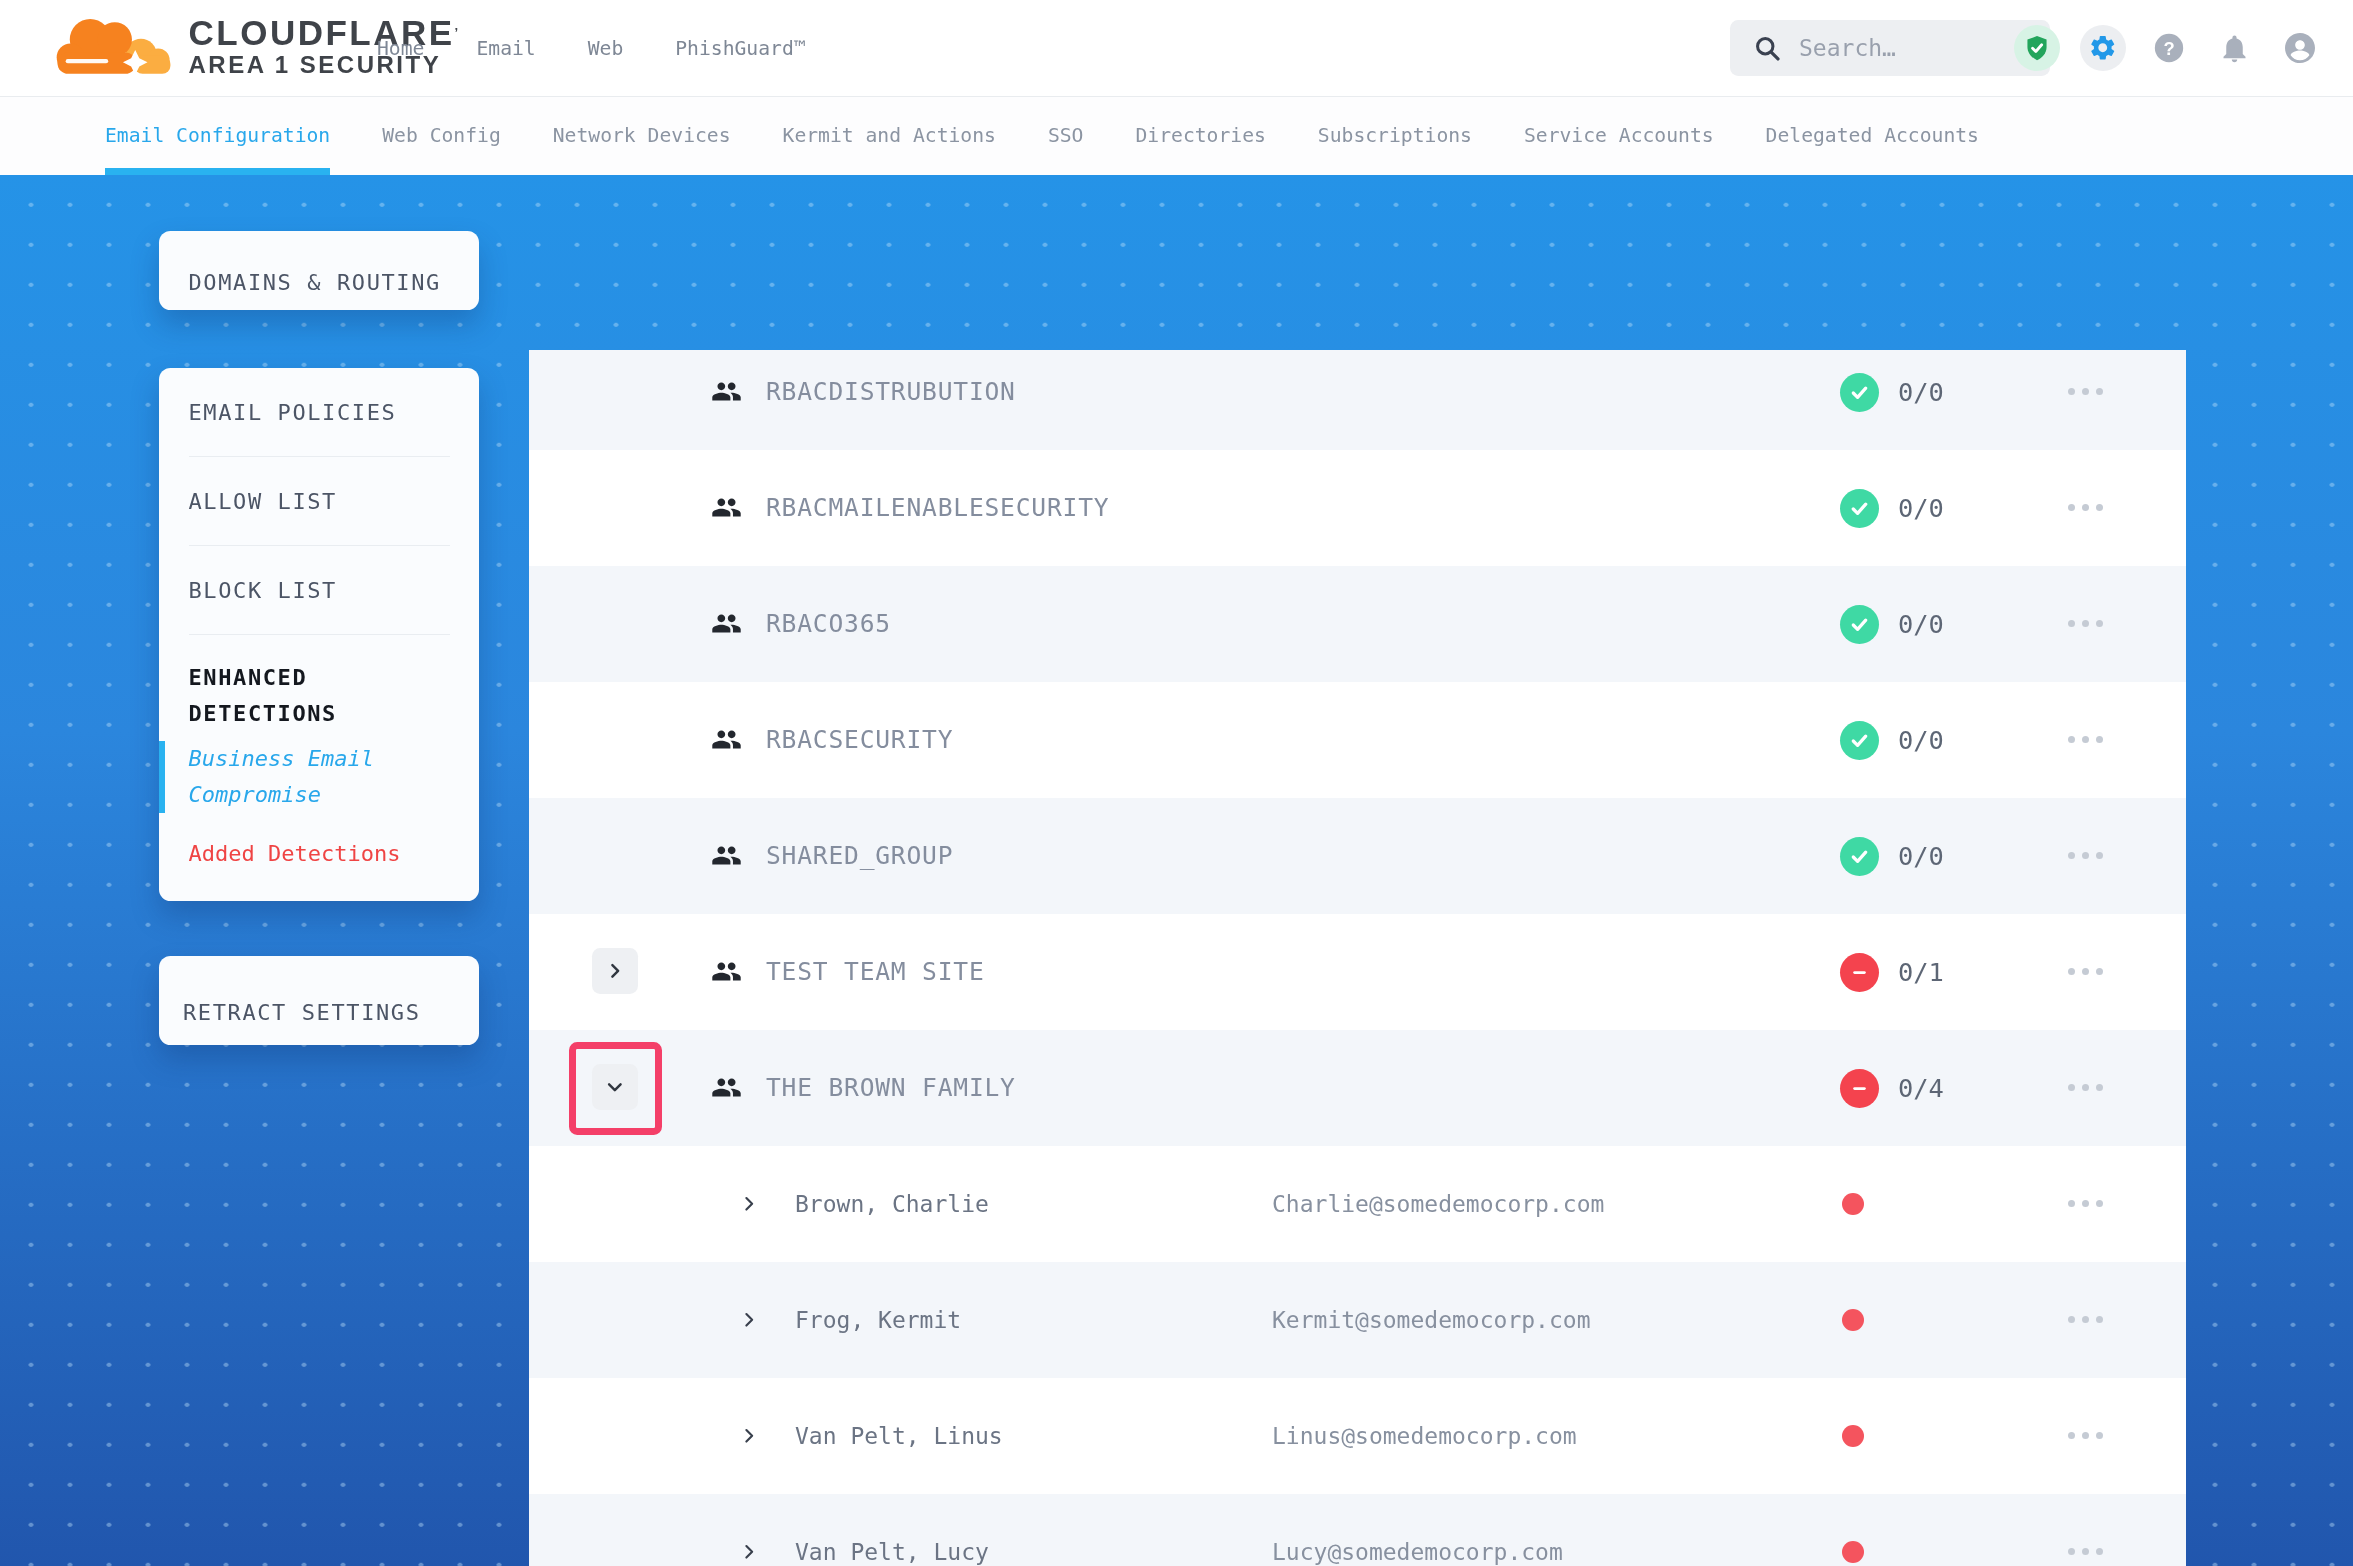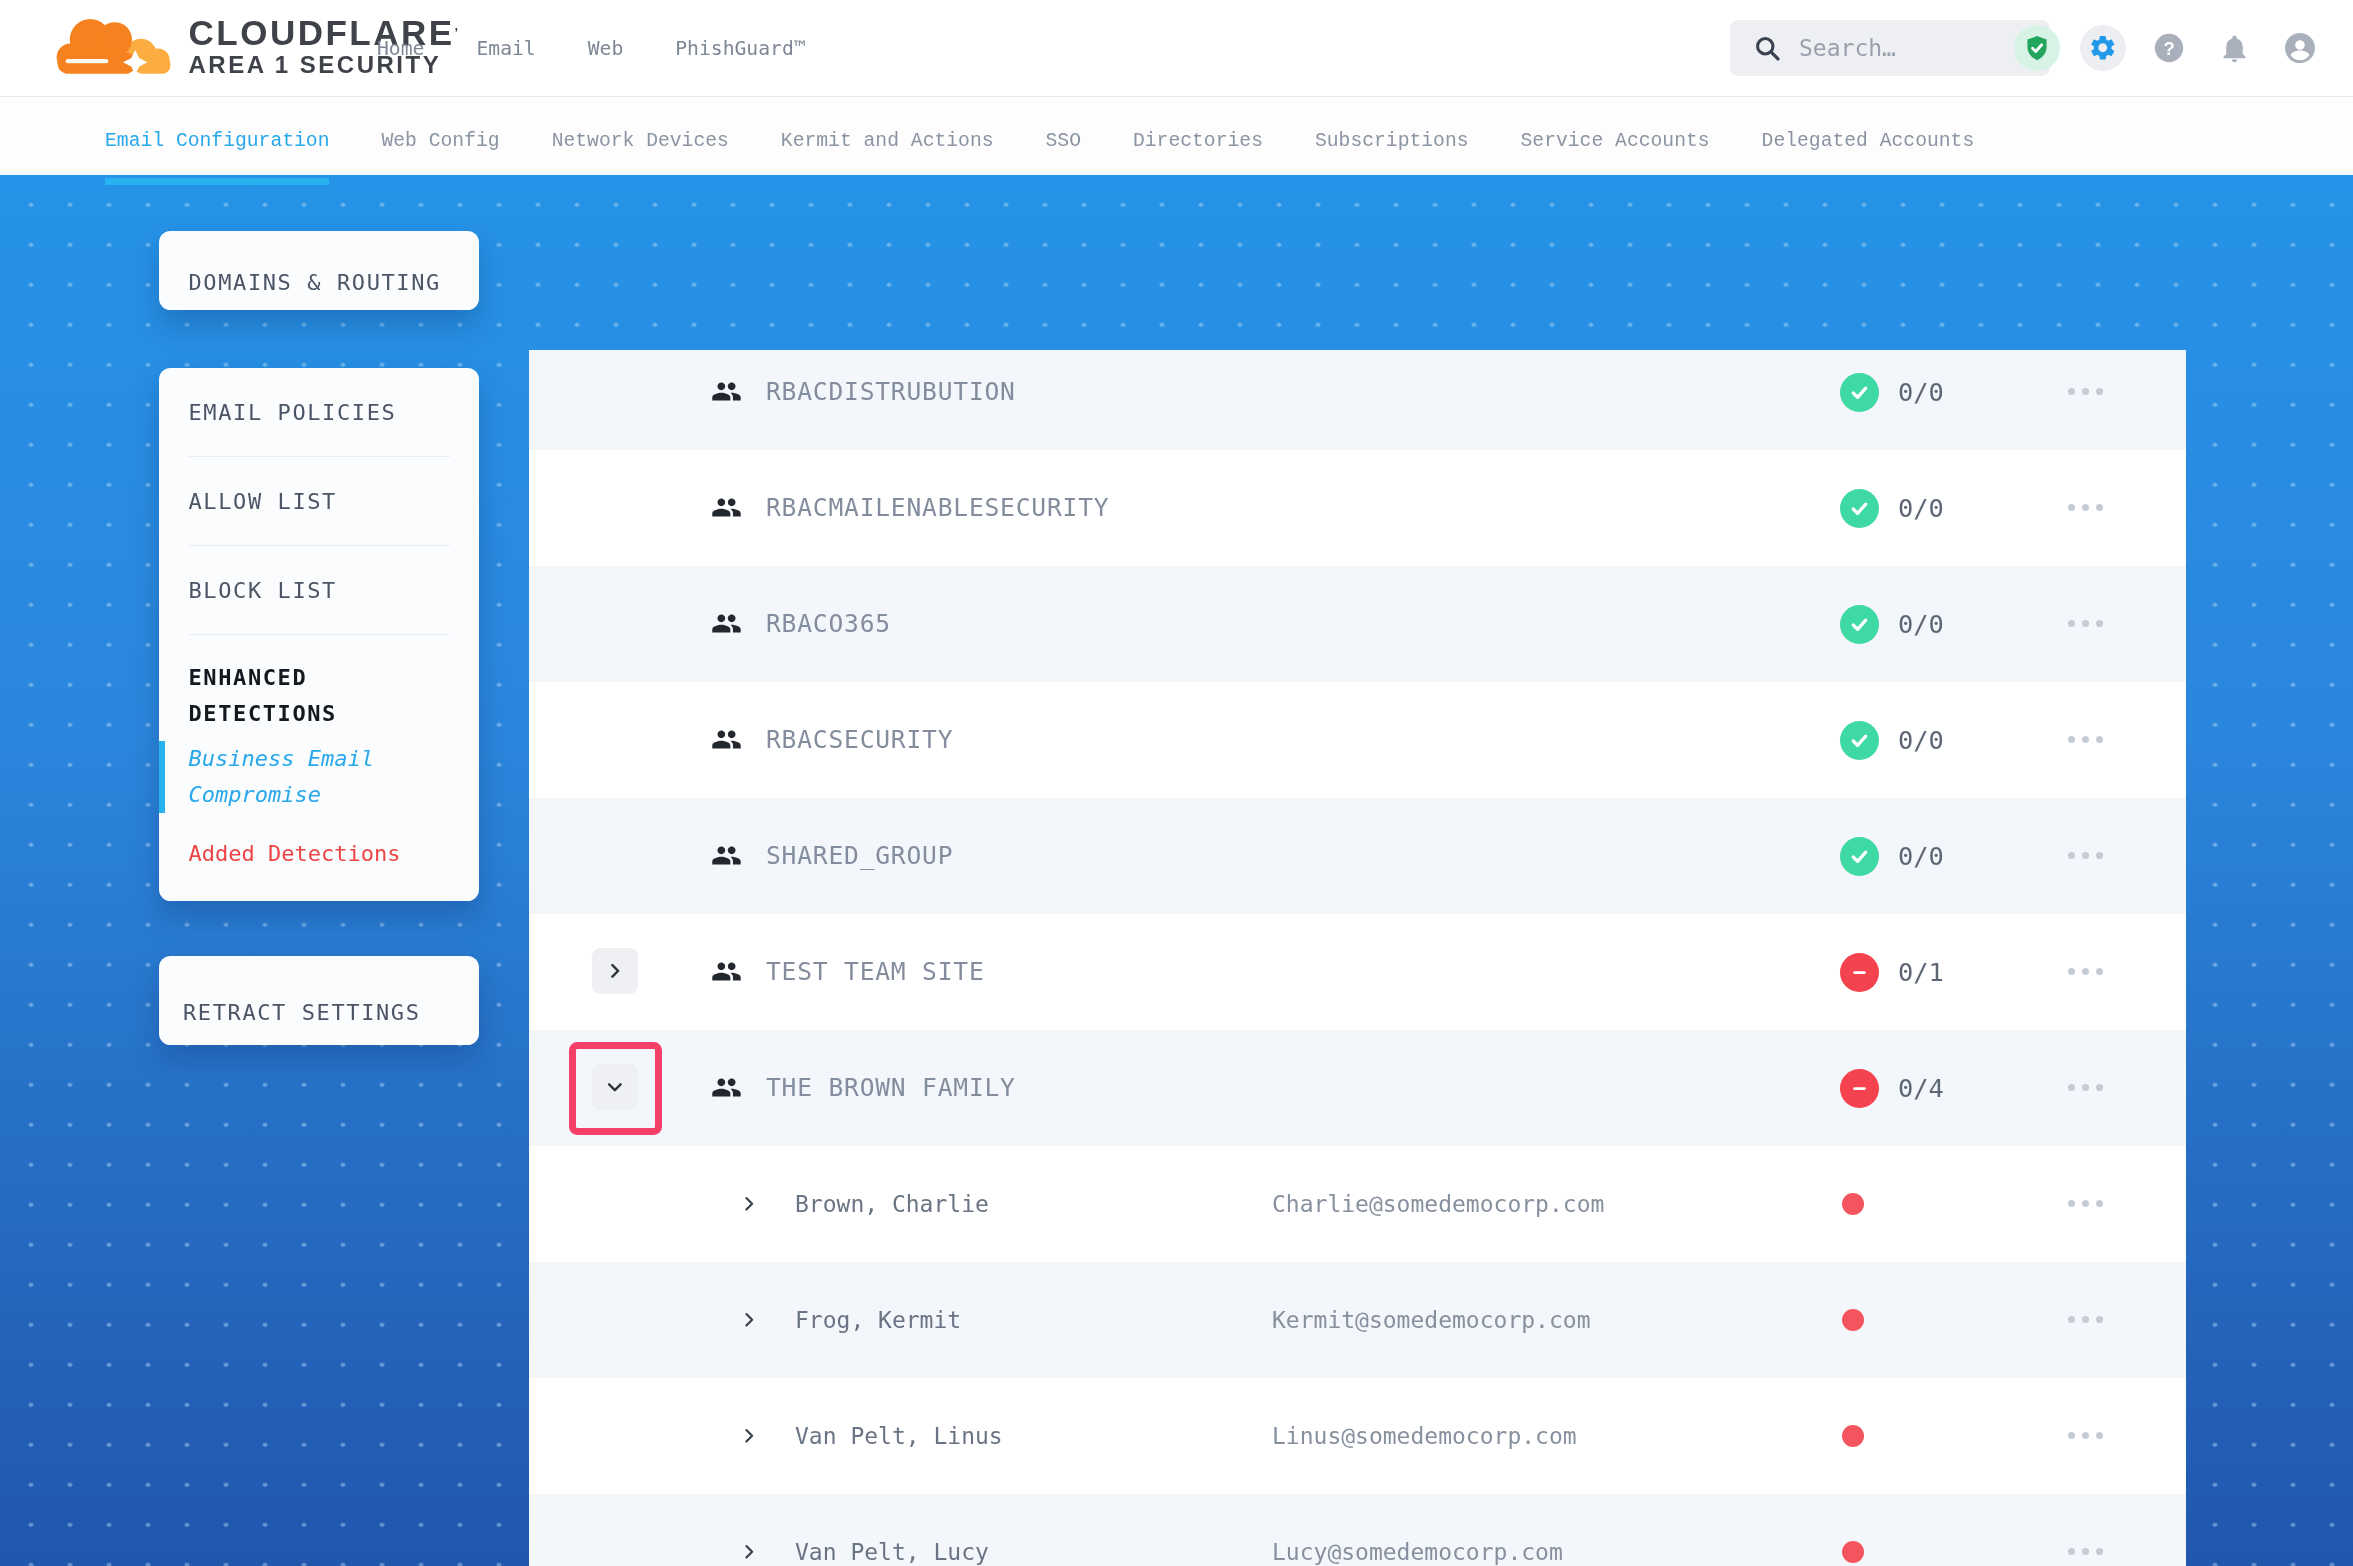--- a/index.html
+++ b/index.html
@@ -21,21 +21,21 @@
   .search-box svg{margin-left:23px;flex:0 0 auto;}
   .search-ph{margin-left:18px;font-size:23px;color:#99a0ad;}
   .hicons{position:absolute;right:31px;top:0;height:96px;display:flex;align-items:center;gap:19.7px;}
   .icon-wrap{width:46px;height:46px;border-radius:50%;display:flex;align-items:center;justify-content:center;cursor:pointer;}
   .icon-wrap.green{background:#d7f3e5;}
   .icon-wrap.lgray{background:#eceef1;}
   .icon-wrap.plain{background:transparent;}
   
   .subnav{position:absolute;left:0;top:96px;width:2354px;height:79px;background:#fdfdfe;z-index:25;}
   .tabs{display:flex;gap:52px;padding-left:105px;height:79px;}
-  .tab{height:89px;display:flex;align-items:center;font-size:19.7px;color:#8b94a2;position:relative;cursor:pointer;white-space:nowrap;font-family:Liberation Mono, monospace;}
+  .tab{height:79px;display:flex;align-items:center;font-size:19.7px;color:#8b94a2;position:relative;cursor:pointer;white-space:nowrap;}
   .tab.active{color:#28a7eb;}
   .tab.active::after{content:"";position:absolute;left:0;right:0;bottom:0;height:6.6px;background:#29b2f0;}
   
   .bg{position:absolute;left:0;top:175px;width:2354px;height:1392px;background:linear-gradient(180deg,#2593e7 0%,#2b86dd 40%,#2156ad 100%);}
   .bg::after{content:"";position:absolute;inset:0;background-image:radial-gradient(rgba(190,225,250,.42) 2.1px,transparent 2.4px);background-size:39px 40px;background-position:11.5px 9.8px;z-index:0;}
   
   .card{position:absolute;left:159px;width:320px;background:#fafcfe;border-radius:11.5px;box-shadow:0 14.8px 28px rgba(14,48,105,.28);box-sizing:border-box;z-index:2;}
   .card-domains{top:56px;height:79px;display:flex;align-items:center;padding:0 29.5px;cursor:pointer;}
   .card-label{font-size:22px;letter-spacing:1.6px;color:#4c5566;margin-top:24px;}
   .card-policies{top:193px;padding:0 29.5px 29.5px 29.5px;}

